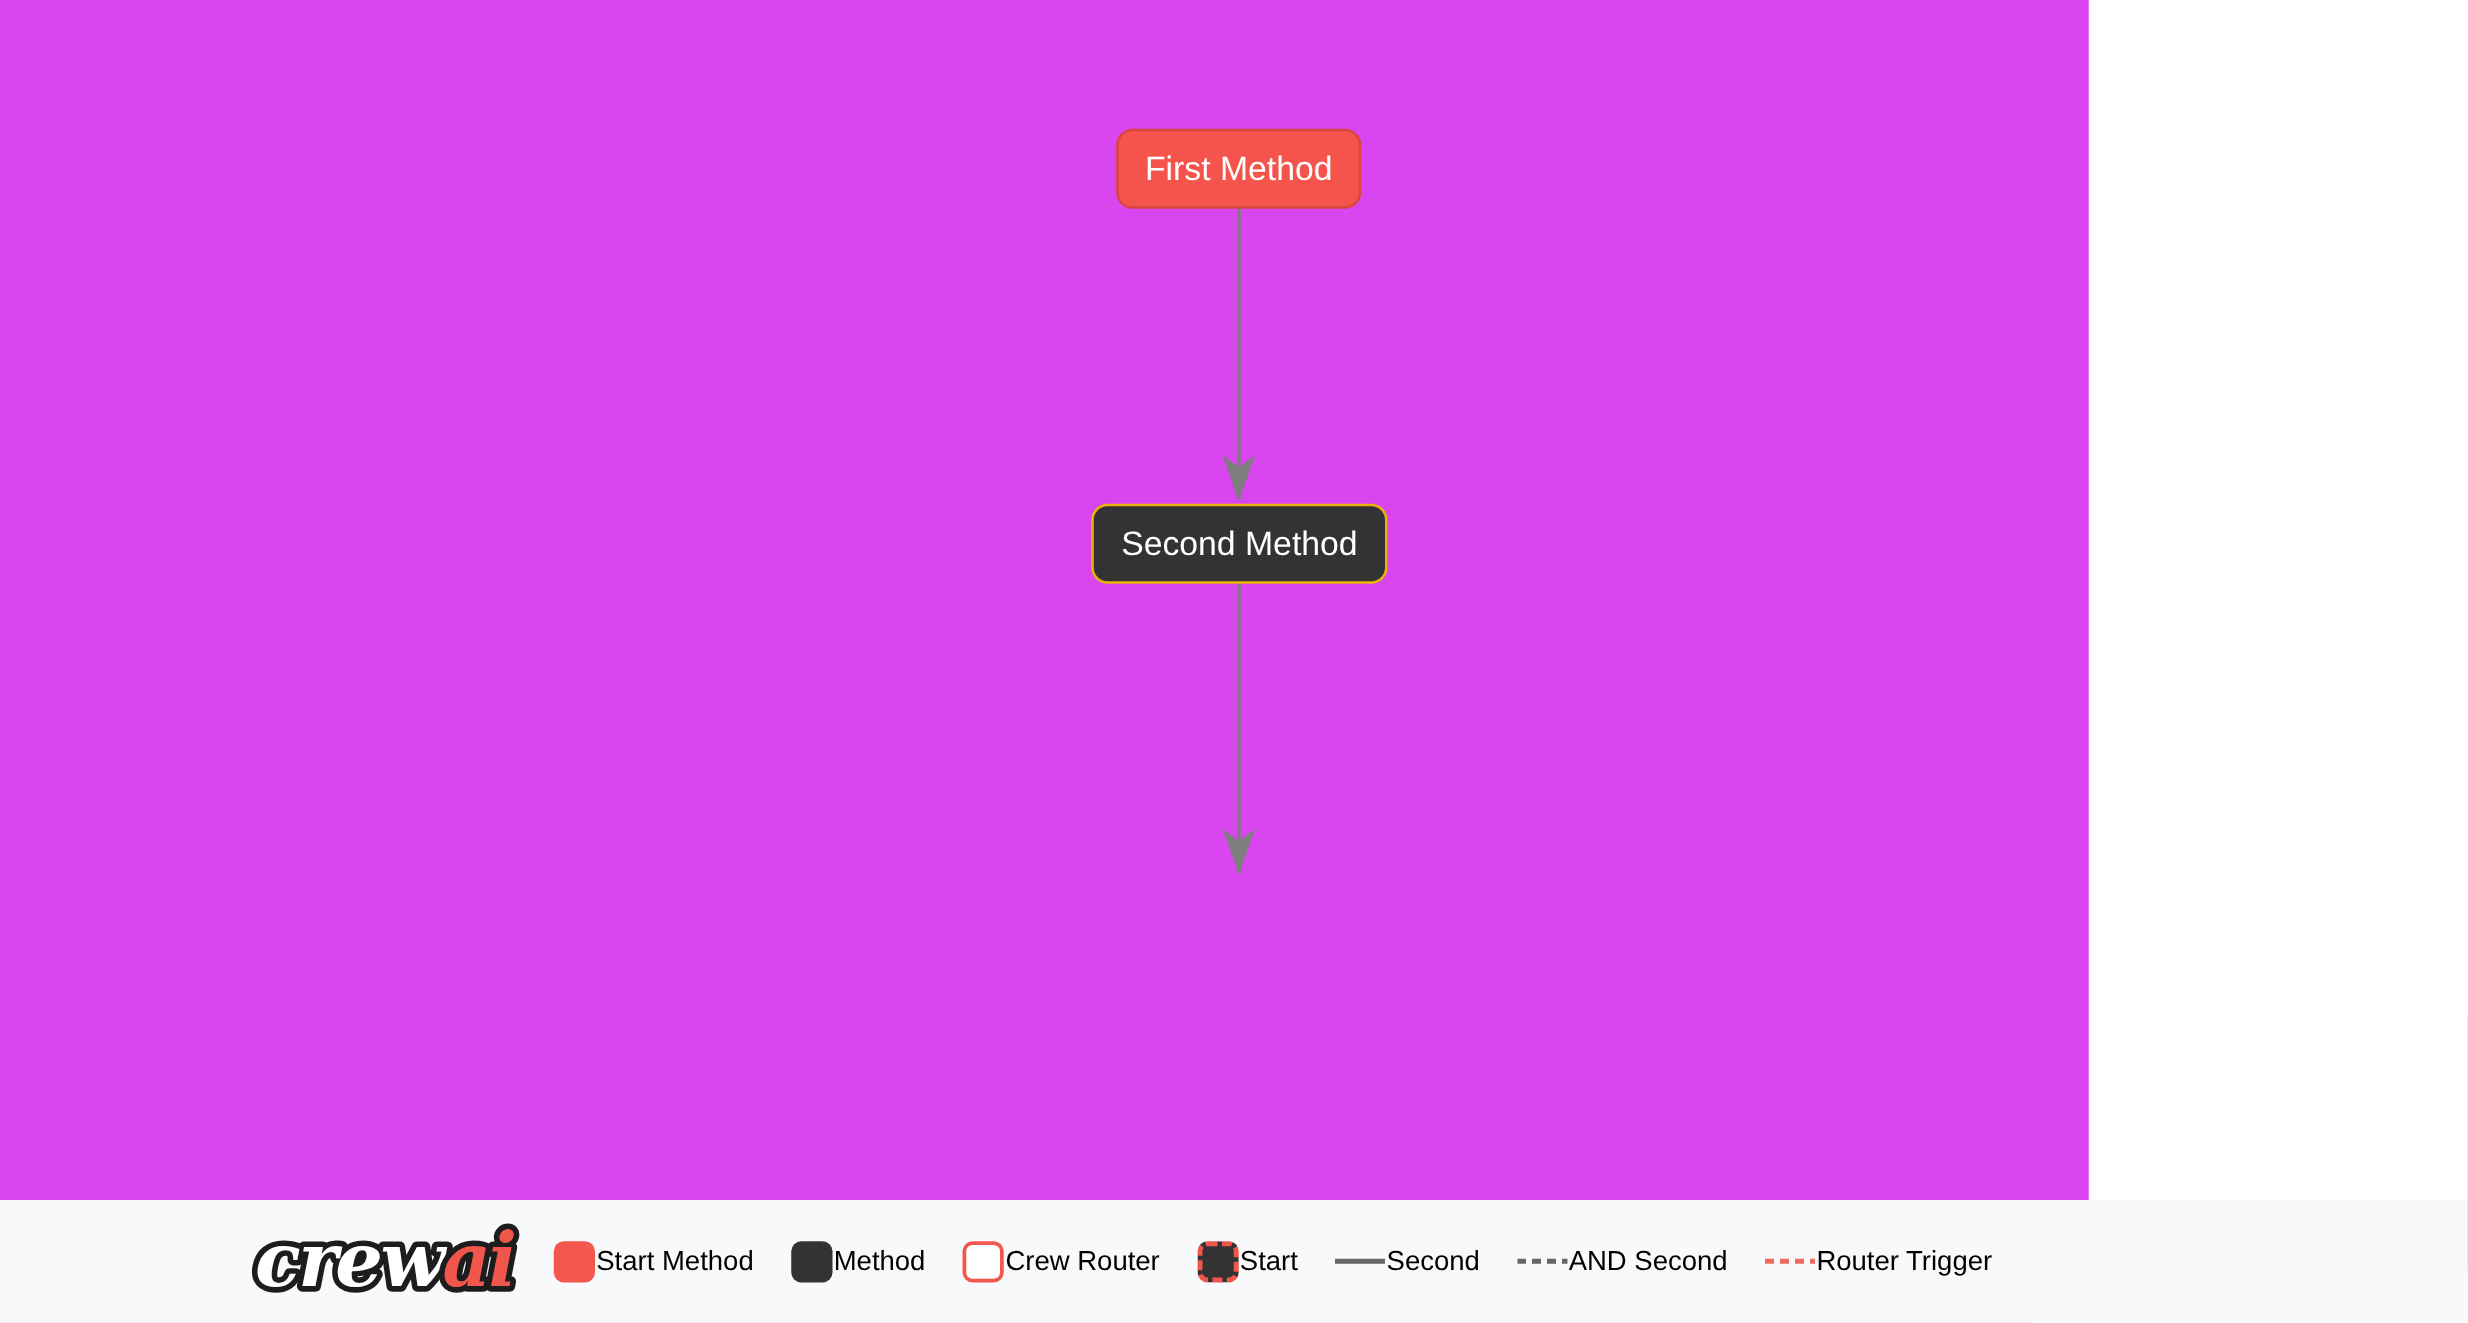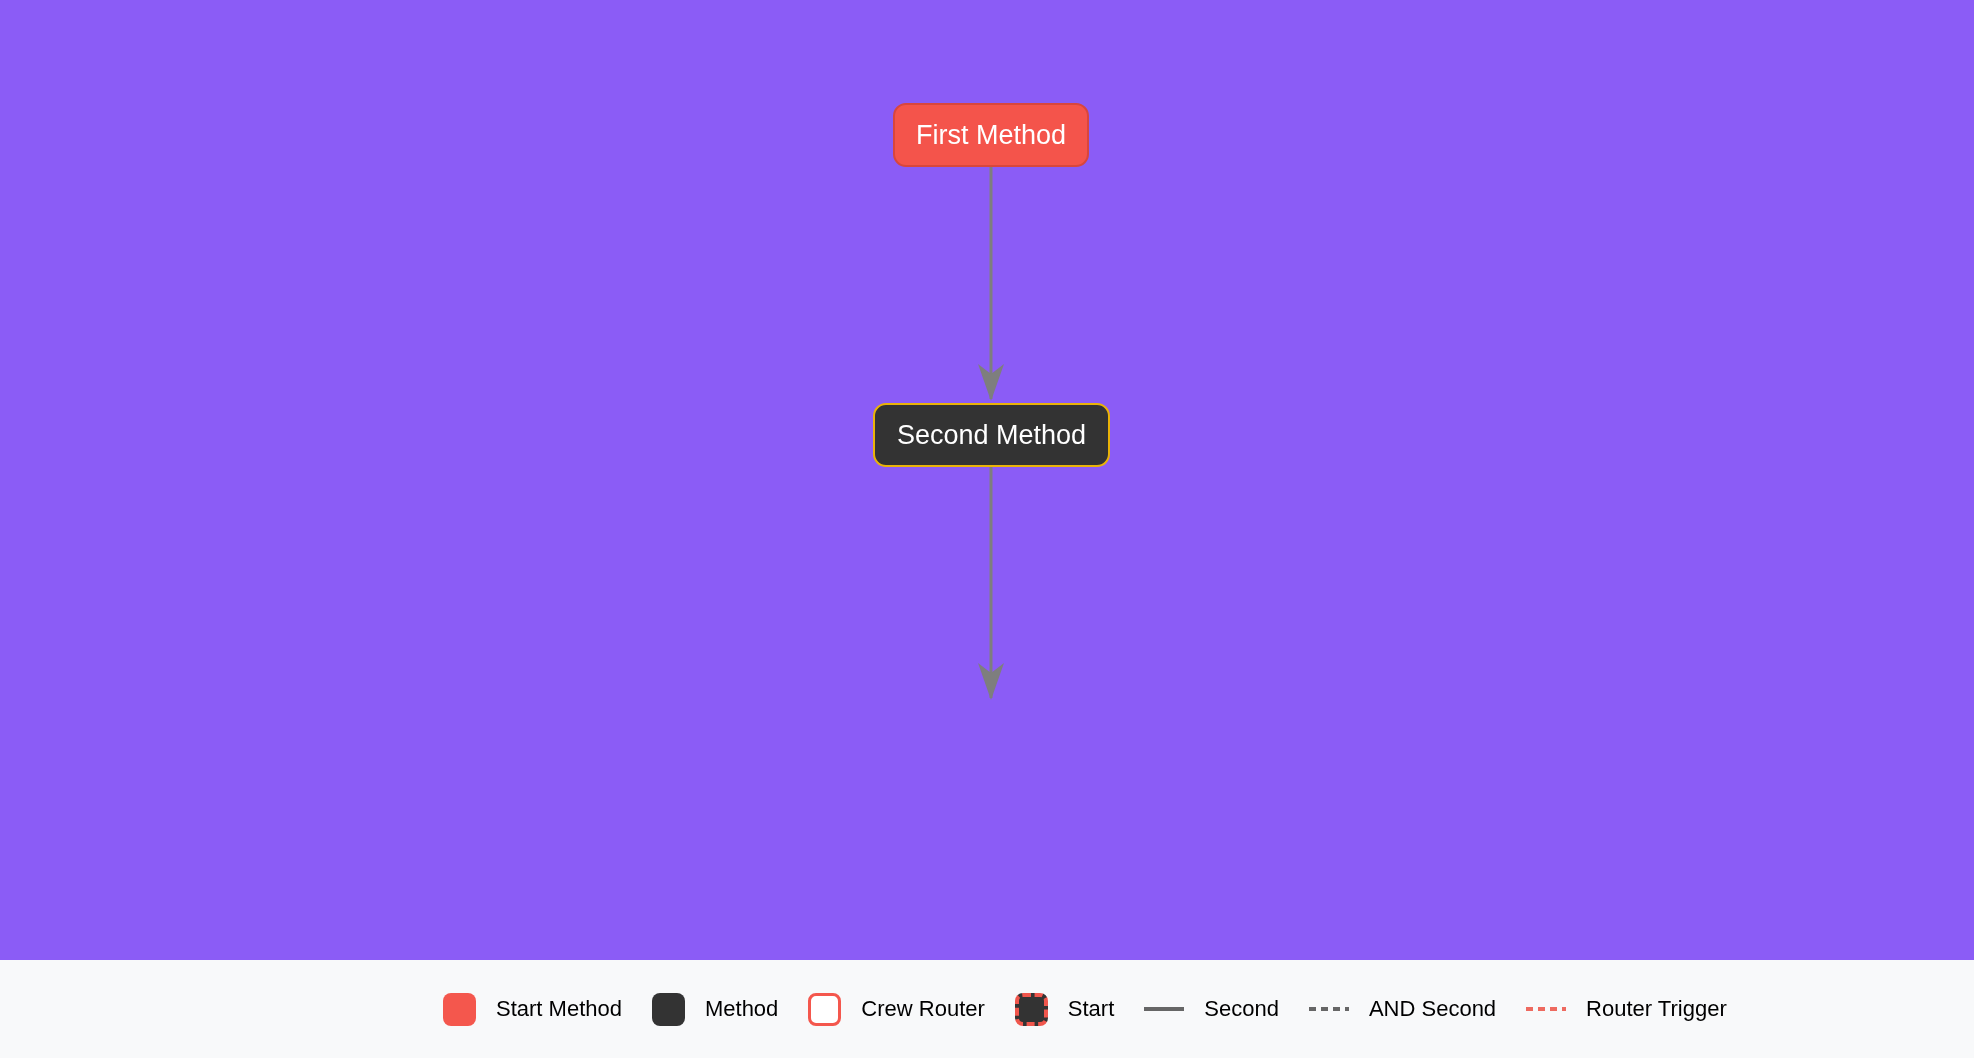--- a/index.html
+++ b/index.html
@@ -12,23 +12,23 @@
     position: relative;
     width: 1974px;
     height: 1058px;
     overflow: hidden;
     background: #ffffff;
   }
   
   .canvas {
     position: absolute;
     left: 0; top: 0;
-    width: 1974px;
+    width: 1671px;
     height: 960px;
-    background: #8b5cf6;
+    background: #d946ef;
   }
   .edges-svg {
     position: absolute;
     left: 0; top: 0;
     pointer-events: none;
   }
   .node {
     position: absolute;
     box-sizing: border-box;
     display: flex;
@@ -82,21 +82,21 @@
     left: 443px;
     top: 0;
     height: 98px;
     display: flex;
     align-items: center;
     gap: 30px;
   }
   .legend-item {
     display: flex;
     align-items: center;
-    gap: 20px;
+    gap: 1px;
   }
   .legend-label {
     font-size: 22px;
     color: #000000;
     white-space: nowrap;
   }
   .swatch-square {
     width: 33px;
     height: 33px;
     border-radius: 8px;
@@ -141,20 +141,27 @@
     </svg>
 
     <div class="node start" style="left:893px; top:103px; width:196px; height:64px;">First Method</div>
 
     <div class="node method" style="left:873px; top:403px; width:237px; height:64px;">Second Method</div>
 
   </div>
 
   <div class="footer">
 
+    <div class="logo">
+      <svg width="230" height="82" viewBox="0 0 230 82">
+        <text x="6" y="60" class="logo-text">
+          <tspan class="logo-crew">crew</tspan><tspan class="logo-ai">ai</tspan>
+        </text>
+      </svg>
+    </div>
 
     <div class="legend-row">
 
       <div class="legend-item">
         <span class="swatch-square swatch-start"></span>
         <span class="legend-label">Start Method</span>
       </div>
 
       <div class="legend-item">
         <span class="swatch-square swatch-method"></span>

